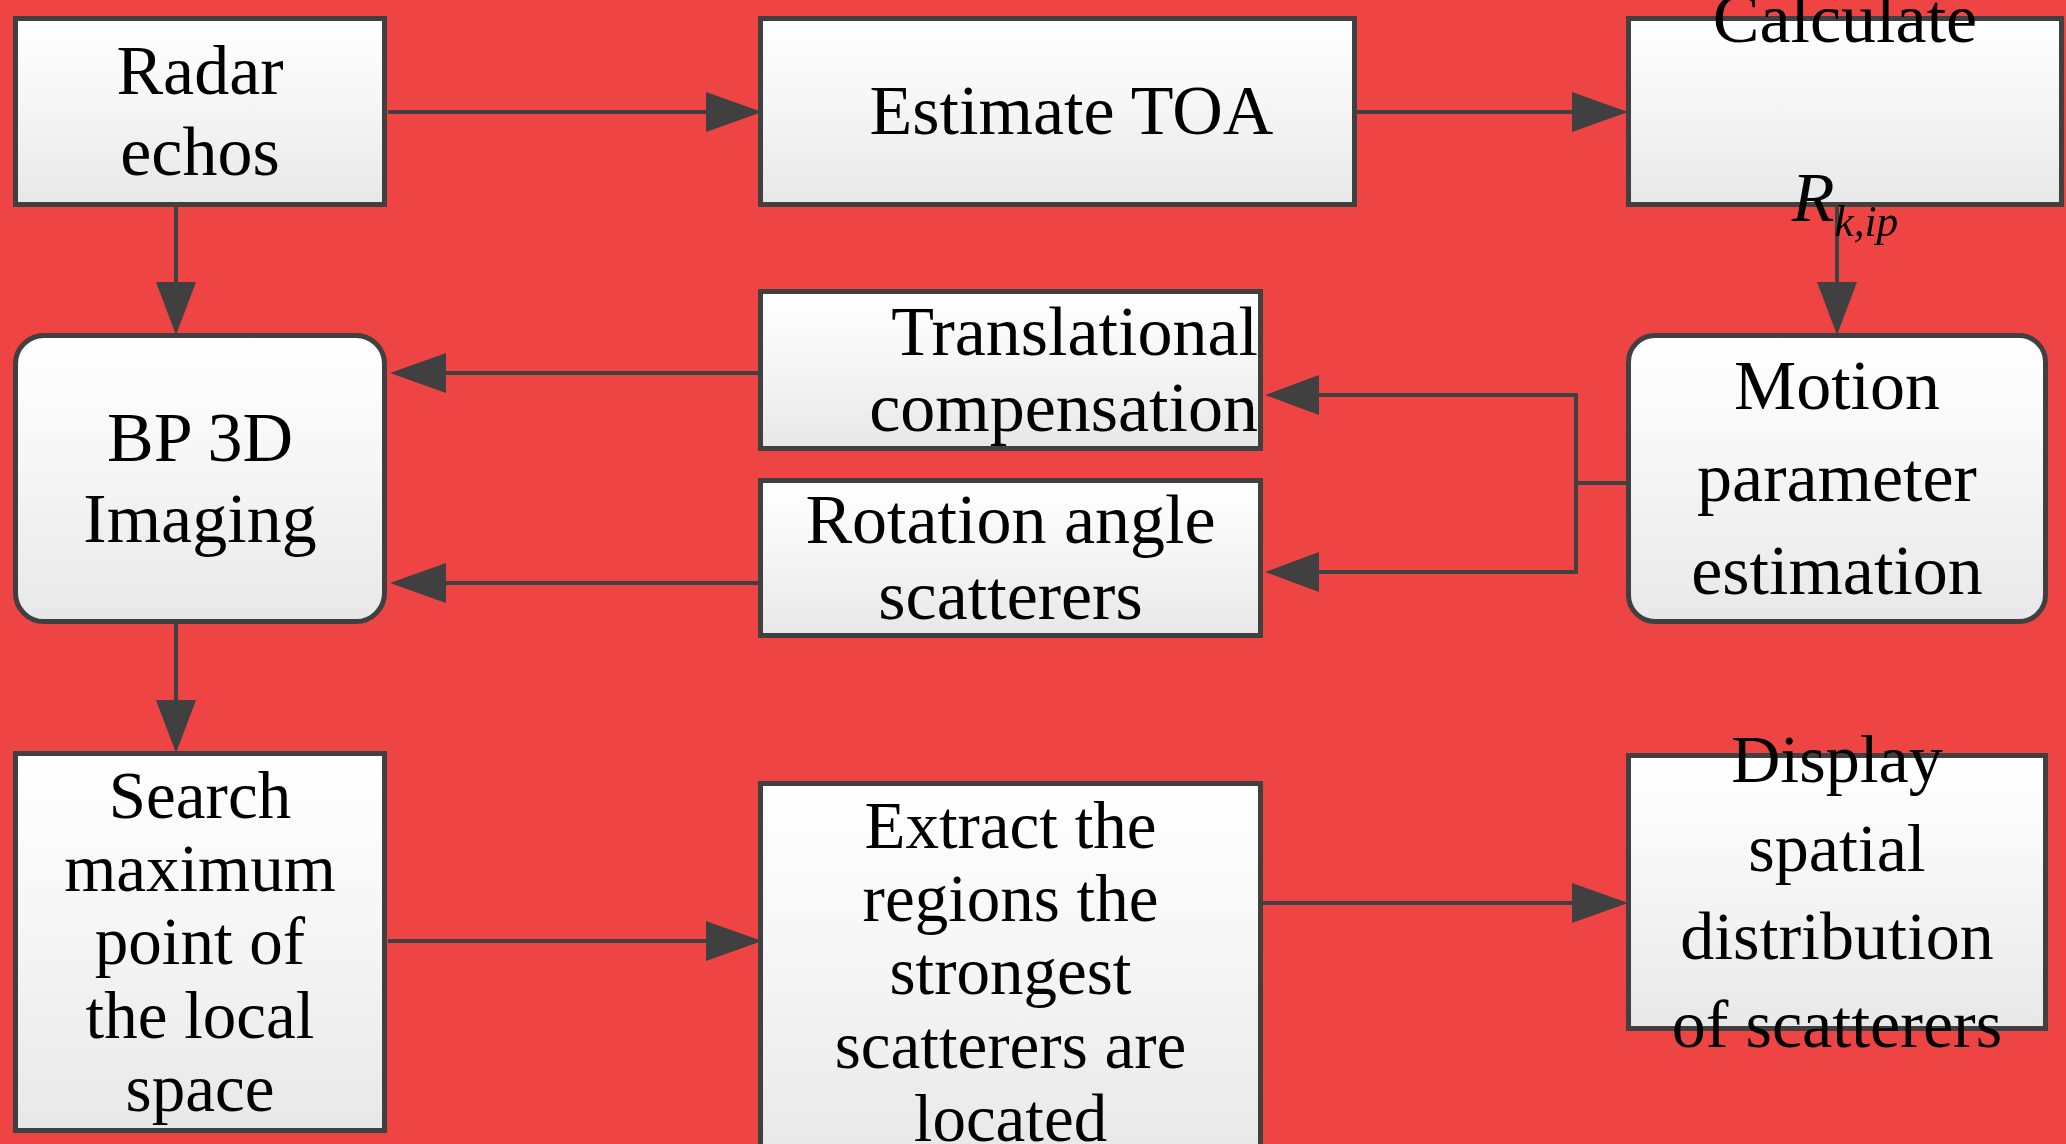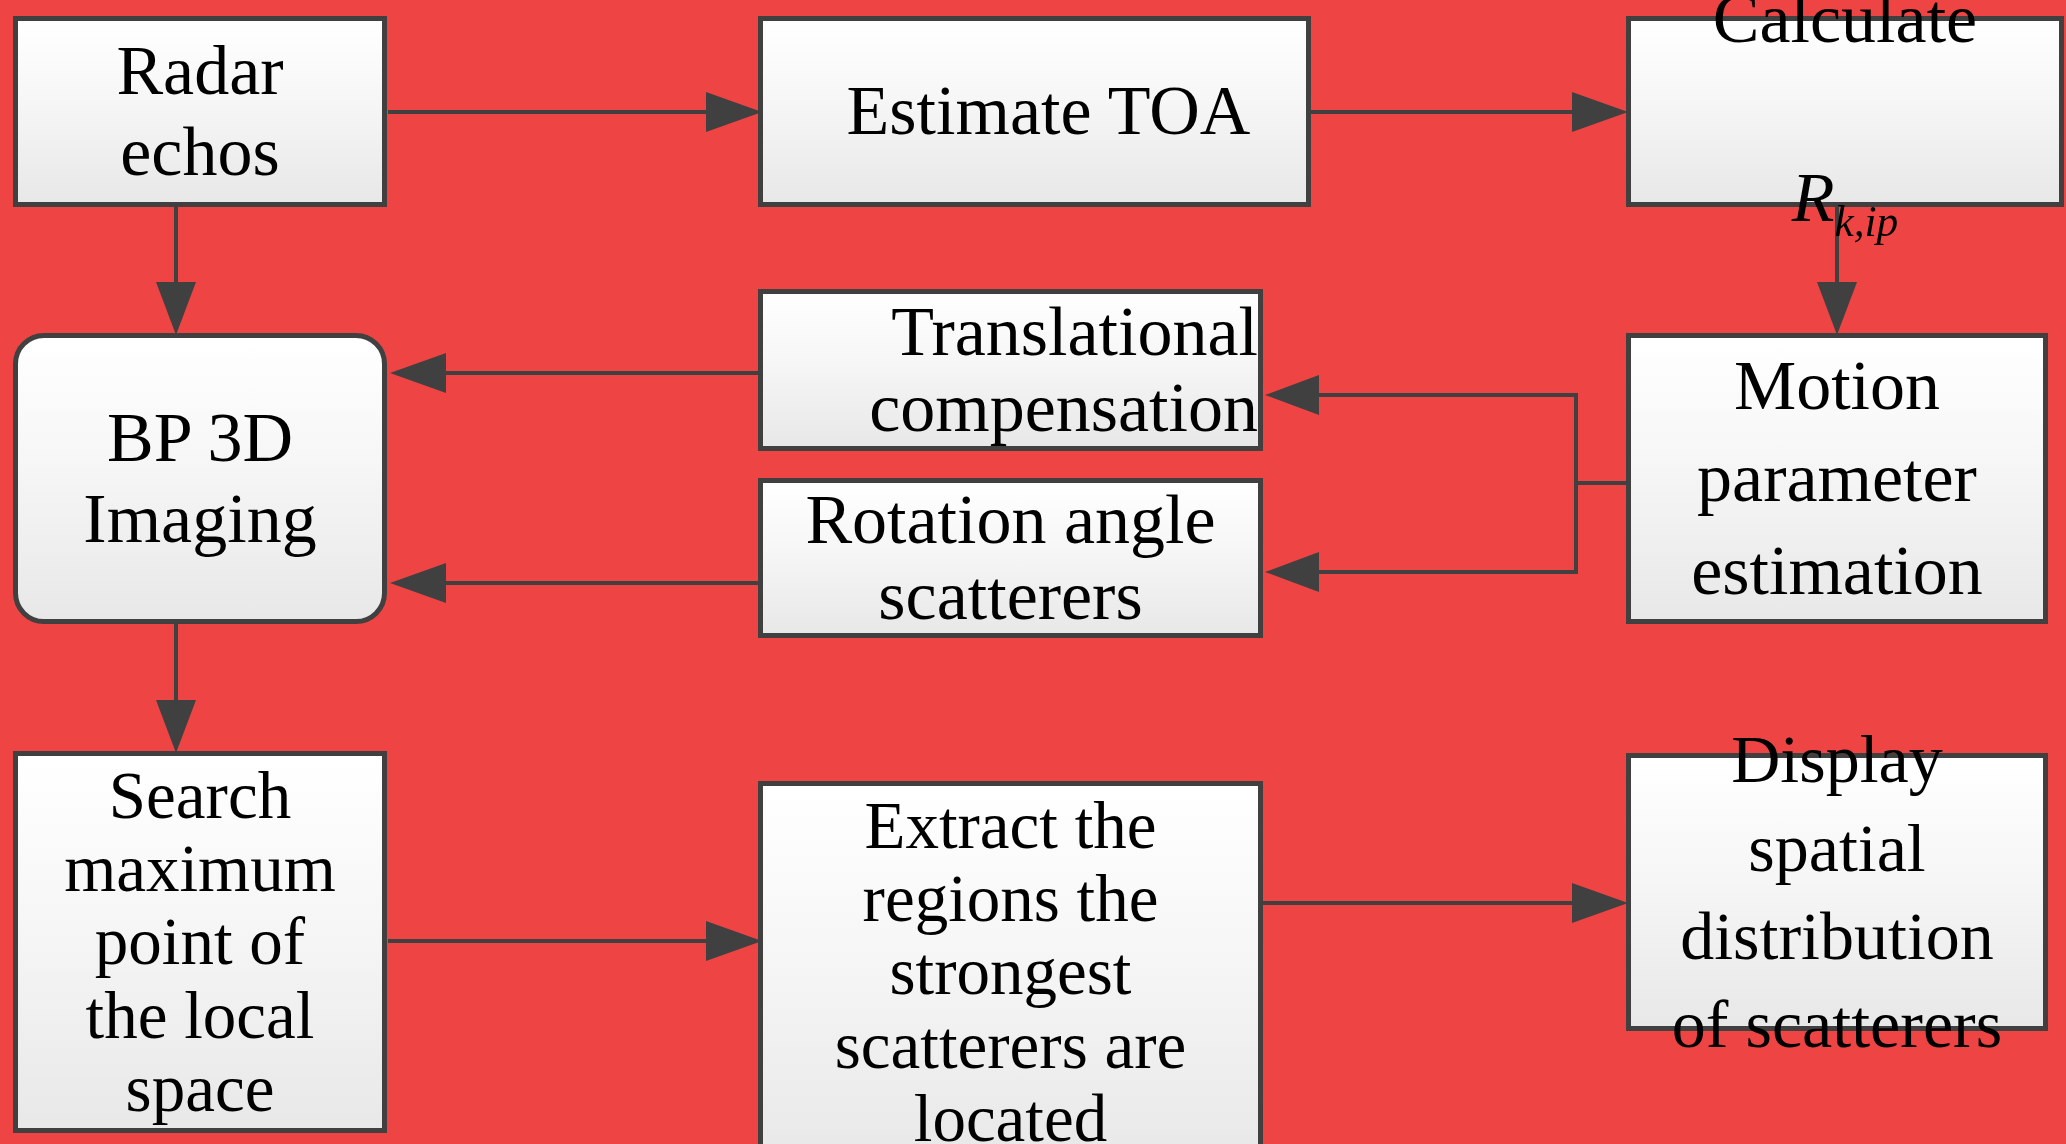--- a/index.html
+++ b/index.html
@@ -42,21 +42,21 @@
     justify-content: center;
     text-align: center;
     font-size: 70px;
     line-height: 1.12;
     white-space: pre-line;
   }
   .box .label { width: 100%; }
   .lh-two-tight  { line-height: 1.08; }
   .lh-two       { line-height: 1.15; }
   .five-line    { font-size: 67px; line-height: 1.09; }
-  .lh-wide      { line-height: 1.32; }
+  .lh-wide      { line-height: 1.32; border-radius: 29px; }
   .display-box  { font-size: 68px; line-height: 1.3; }
   .calc-box     { line-height: 1.28; }
   .formula      { font-style: italic; }
   .formula sub  { font-style: italic; font-size: 0.62em; }
 </style>
 </head>
 <body>
 
 <div class="canvas">
 
@@ -97,21 +97,21 @@
 
     <line x1="1263" y1="903" x2="1574" y2="903"></line>
     <polygon points="1572,883 1572,923 1628,903"></polygon>
   </svg>
 
   <div class="box lh-two" style="left:13px; top:16px; width:374px; height:191px;">
     <span class="label">Radar
 echos</span>
   </div>
 
-  <div class="box" style="left:758px; top:16px; width:553px; height:191px;padding-left:28px;">
+  <div class="box" style="left:758px; top:16px; width:599px; height:191px;padding-left:28px;">
     <span class="label">Estimate TOA</span>
   </div>
 
   <div class="box calc-box" style="left:1626px; top:16px; width:438px; height:191px;">
     <div class="label">
       <div>Calculate</div>
       <div class="formula"><span>R</span><sub>k,ip</sub></div>
     </div>
   </div>
 

